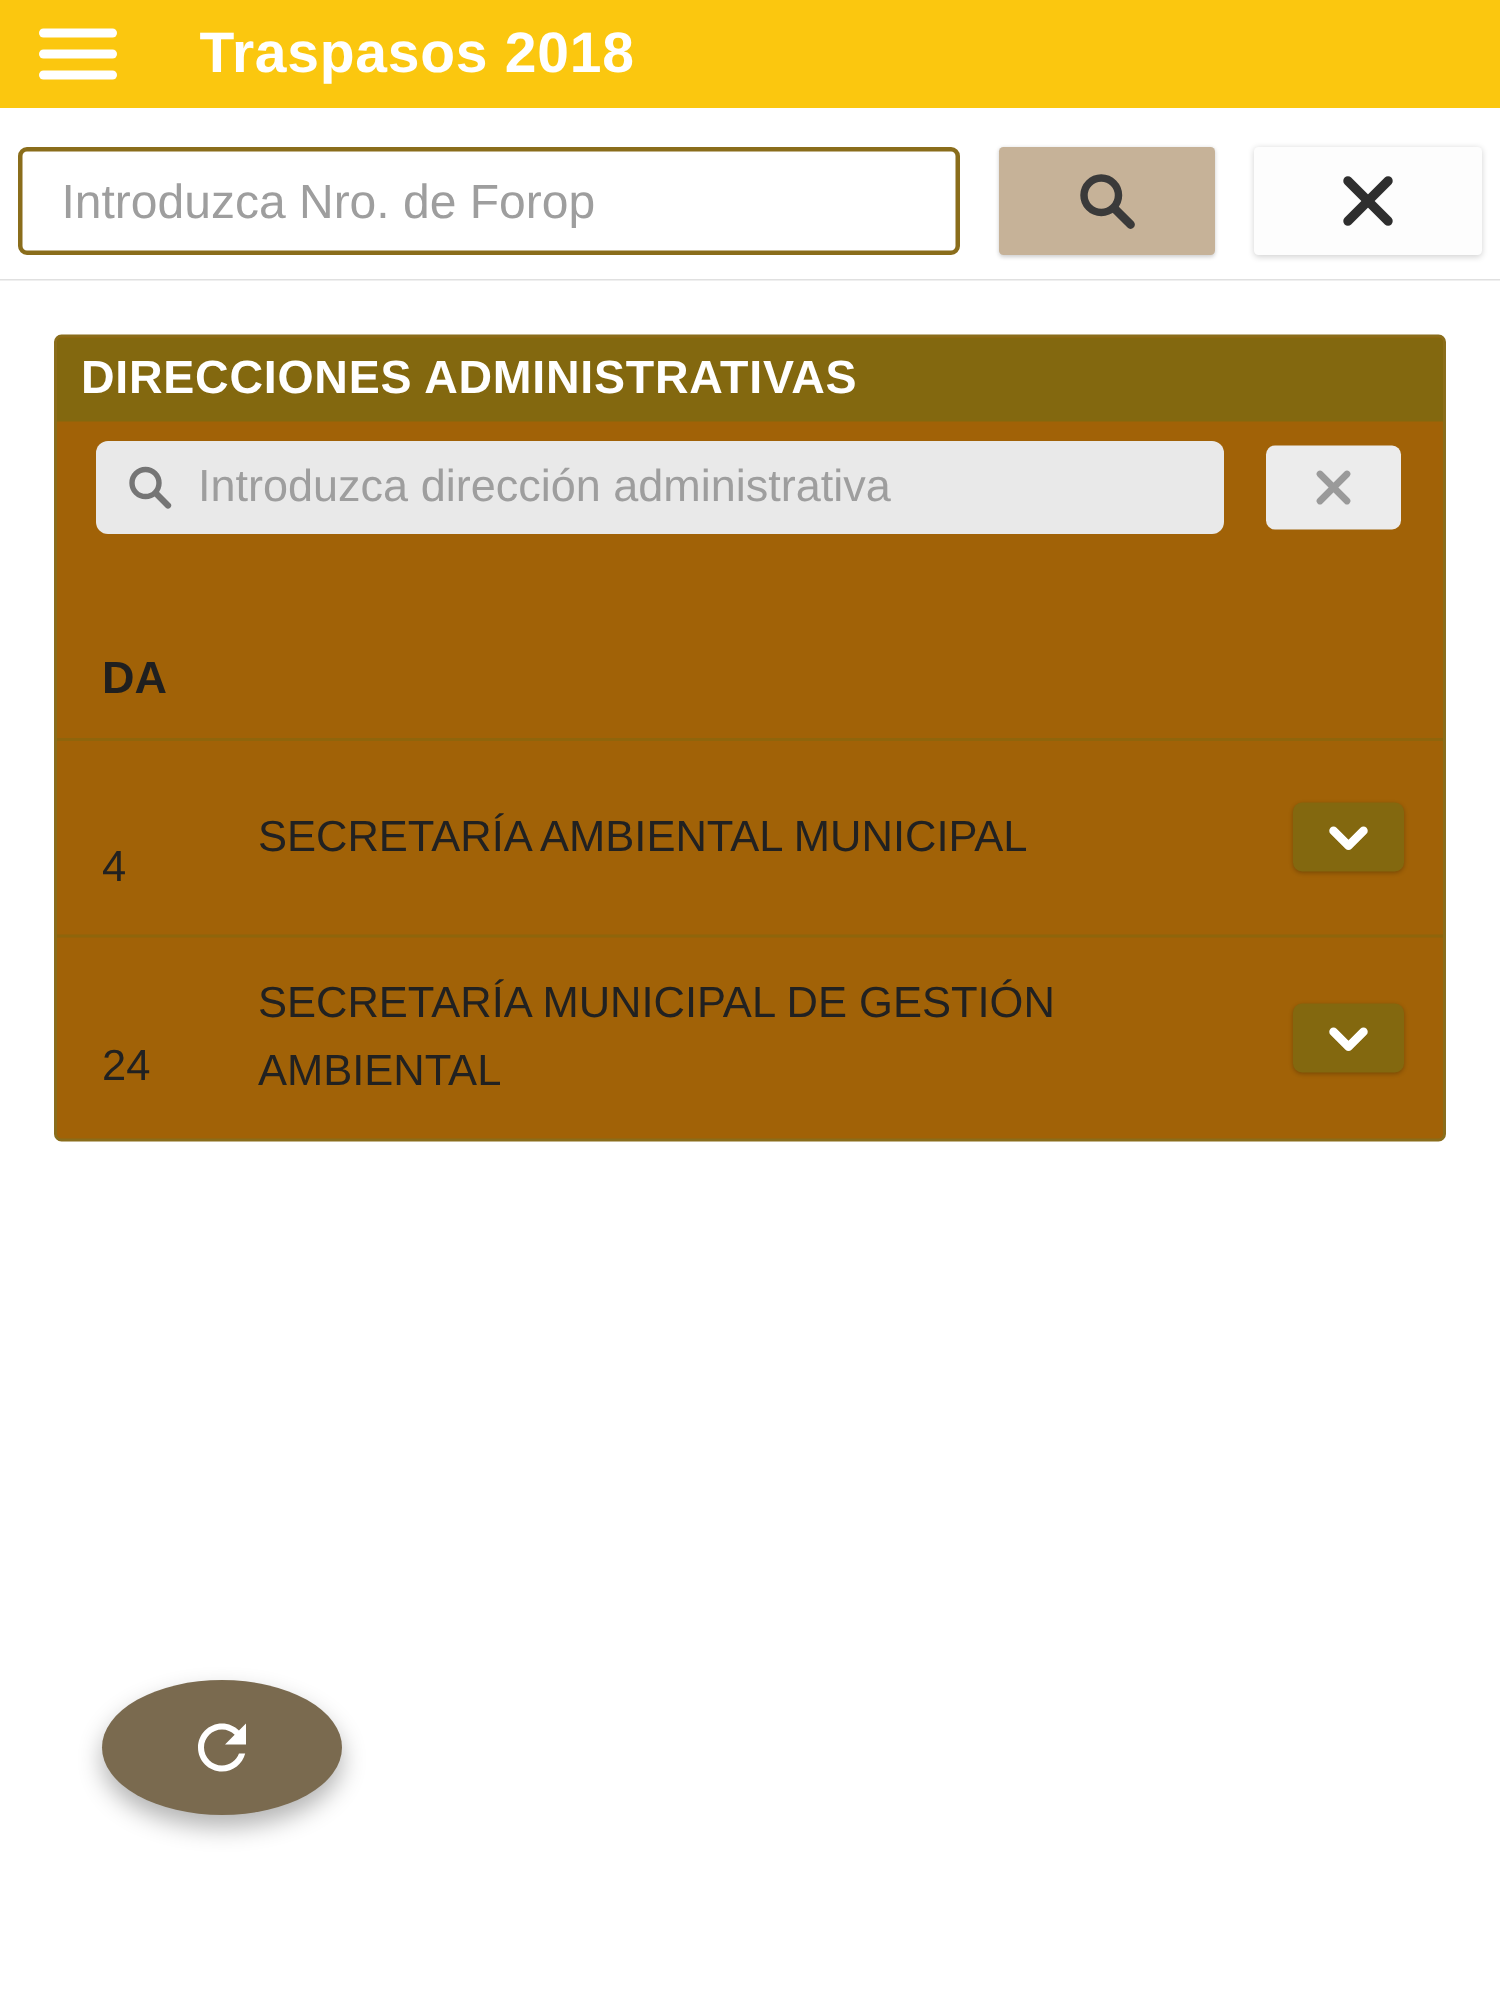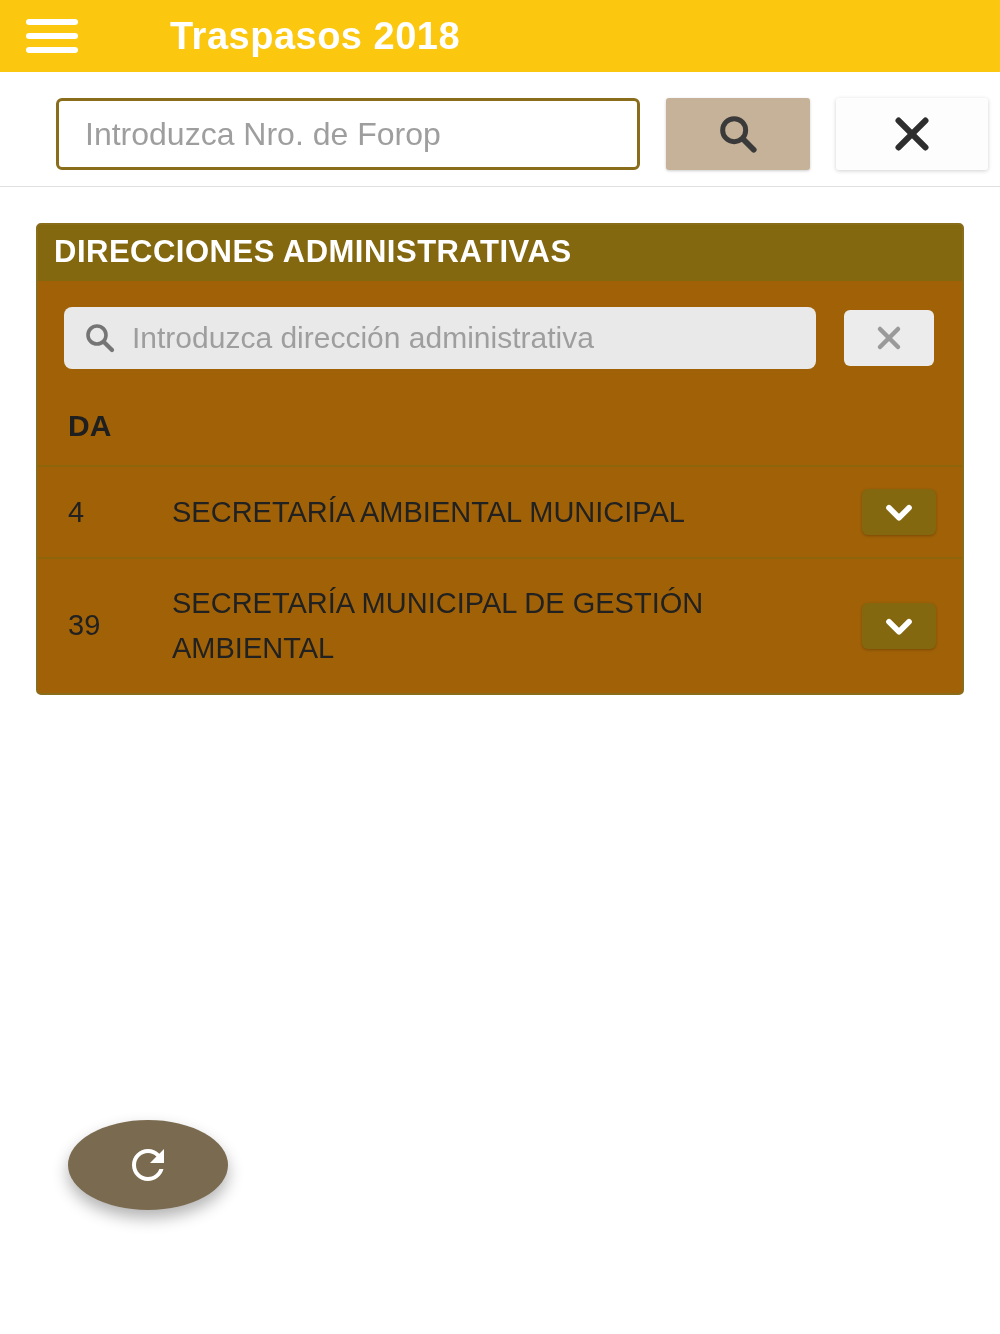--- a/index.html
+++ b/index.html
@@ -35,21 +35,21 @@
     display: block;
     height: 6px;
     width: 52px;
     background: #ffffff;
     border-radius: 3px;
   }
   .appbar h1 {
     color: #ffffff;
     font-size: 38px;
     font-weight: bold;
-    margin-left: 88px;
+    margin-left: 51px;
     letter-spacing: 0.5px;
   }
 
   
   .search-row {
     display: flex;
     align-items: center;
     gap: 26px;
     padding: 26px 12px 16px 12px;
     border-bottom: 1px solid #E0E0E0;
@@ -57,21 +57,20 @@
   .forop-input {
     flex: 1;
     height: 72px;
     border: 3px solid #8A6D1B;
     border-radius: 6px;
     font-size: 32px;
     color: #ef4444;
     padding: 0 26px;
     outline: none;
     font-family: "Liberation Sans", sans-serif;
-    margin-left: 44px;
   }
   .forop-input::placeholder { color: #9E9E9E; }
   .search-btn {
     width: 144px;
     height: 72px;
     background: #C6B298;
     border: none;
     border-radius: 3px;
     display: flex;
     align-items: center;
@@ -105,21 +104,21 @@
     color: #ffffff;
     font-weight: bold;
     font-size: 31px;
     padding: 9px 16px 11px 16px;
     letter-spacing: 0.5px;
   }
   .panel-search-row {
     display: flex;
     align-items: center;
     gap: 28px;
-    padding: 26px 28px 18px 26px;
+    padding: 13px 28px 18px 26px;
   }
   .panel-search {
     flex: 1;
     background: #E9E9E9;
     border-radius: 8px;
     height: 62px;
     display: flex;
     align-items: center;
     padding: 0 18px;
   }
@@ -159,21 +158,21 @@
   .t-row {
     display: flex;
     align-items: center;
     padding: 22px 26px 22px 30px;
     font-size: 29px;
     color: #212121;
     border-bottom: 2px solid rgba(131,104,15,0.6);
     line-height: 1.55;
   }
   .t-row:last-child { border-bottom: none; }
-  .col-da { width: 104px; flex: 0 0 104px; }
+  .col-da { width: 104px; flex: 0 0 104px; margin-top: 40px; }
   .col-name { flex: 1; padding-right: 30px; max-width: 680px; }
   .chev-btn {
     flex: 0 0 74px;
     width: 74px;
     height: 46px;
     margin-left: auto;
     background: #83680F;
     border: none;
     border-radius: 6px;
     display: flex;
@@ -266,21 +265,21 @@
       <button class="chev-btn">
         <span style="display:flex">
           <svg width="40" height="40" viewBox="0 0 24 24" fill="none">
             <path d="M6 9.5 L12 15.5 L18 9.5" stroke="#ffffff" stroke-width="3.4" stroke-linecap="round" stroke-linejoin="round"></path>
           </svg>
         </span>
       </button>
     </div>
 
     <div class="t-row">
-      <span class="col-da">39</span>
+      <span class="col-da">24</span>
       <span class="col-name">SECRETARÍA MUNICIPAL DE GESTIÓN AMBIENTAL</span>
       <button class="chev-btn">
         <span style="display:flex">
           <svg width="40" height="40" viewBox="0 0 24 24" fill="none">
             <path d="M6 9.5 L12 15.5 L18 9.5" stroke="#ffffff" stroke-width="3.4" stroke-linecap="round" stroke-linejoin="round"></path>
           </svg>
         </span>
       </button>
     </div>
   </div>

